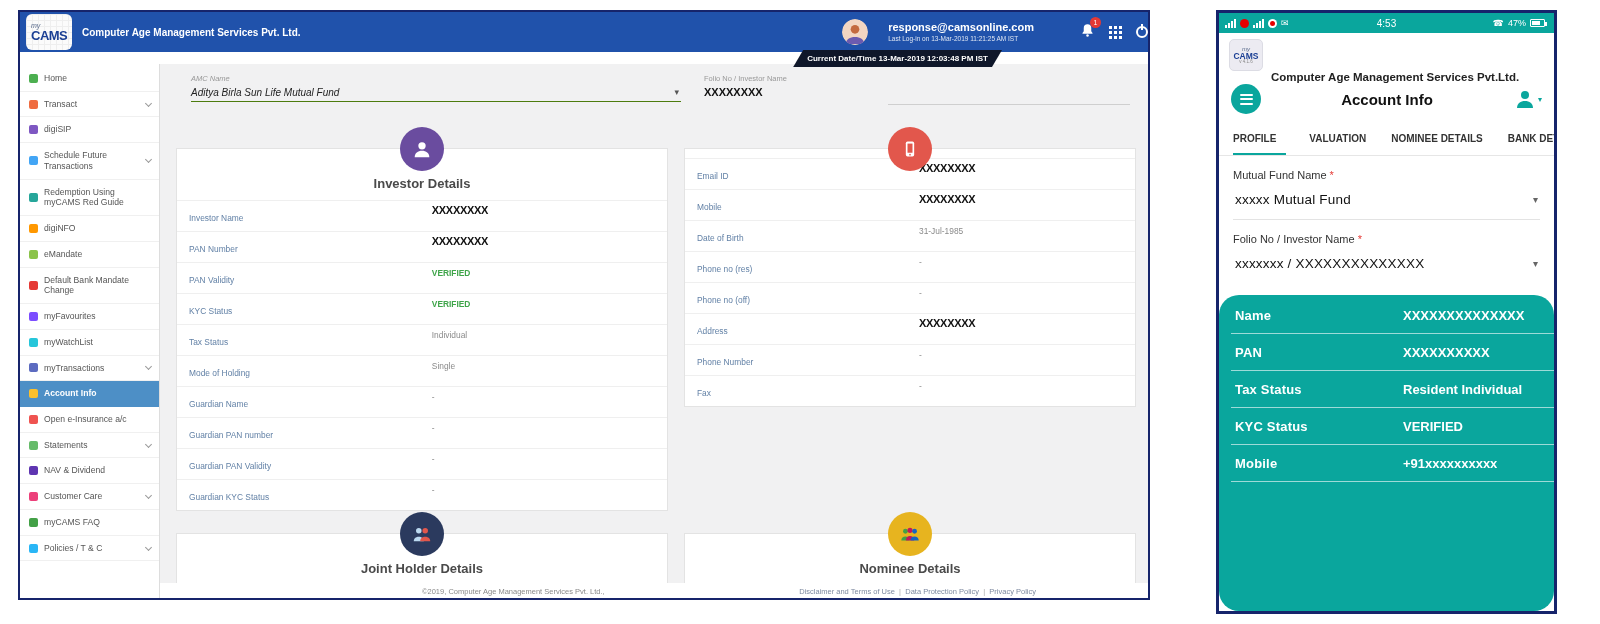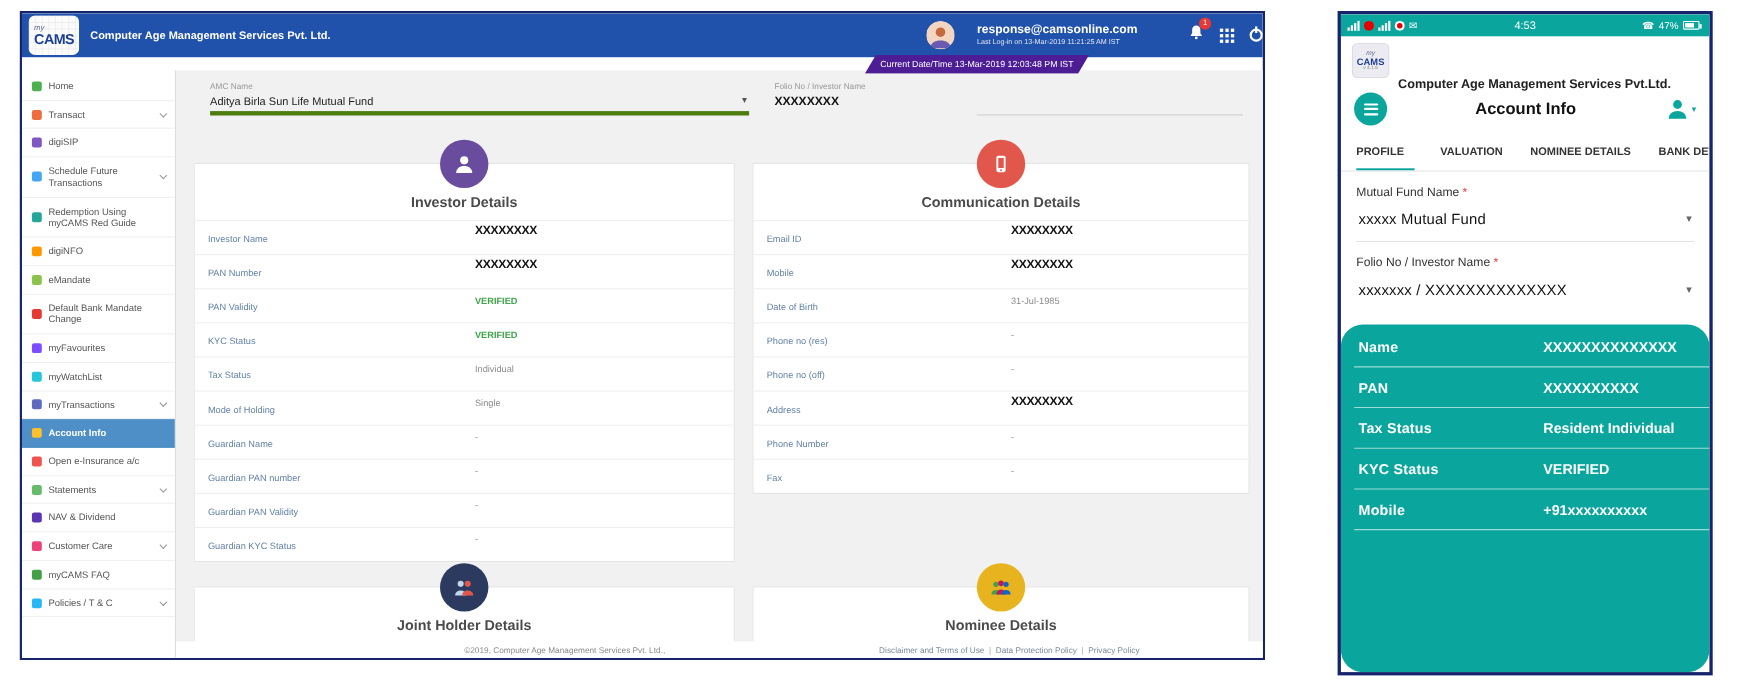--- a/index.html
+++ b/index.html
@@ -25,42 +25,42 @@
   .lastlogin { font-size:6.5px; opacity:.85; }
   .hdr-icons { display:flex; align-items:center; gap:14px; margin-left:26px; }
   .bell-wrap { position:relative; }
   .badge { position:absolute; top:-6px; right:-6px; width:11px; height:11px; background:#e53935;
     border-radius:50%; color:#fff; font-size:7px; display:flex; align-items:center; justify-content:center; }
   .grid-icon { width:3px; height:3px; background:#fff; display:inline-block; margin:0 10px 10px 0;
     box-shadow:5px 0 #fff,10px 0 #fff,0 5px #fff,5px 5px #fff,10px 5px #fff,0 10px #fff,5px 10px #fff,10px 10px #fff; }
   .power-icon { width:12px; height:12px; border:2px solid #fff; border-radius:50%; position:relative; }
   .power-icon::after { content:""; position:absolute; left:50%; top:-4px; width:2px; height:6px; background:#fff; transform:translateX(-50%); }
 
-  .ribbon { position:absolute; top:38px; right:158px; height:17px; background:#4c1d95; color:#fff;
-    font-size:8px; font-weight:normal; display:flex; align-items:center; padding:0 14px; z-index:5;
+  .ribbon { position:absolute; top:38px; right:146px; height:17px; background:#0f172a; color:#fff;
+    font-size:8px; font-weight:bold; display:flex; align-items:center; padding:0 14px; z-index:5;
     clip-path:polygon(10px 0,100% 0,calc(100% - 10px) 100%,0 100%); }
 
   .web-body { display:flex; height:536px; margin-top:12px; background:#fff; }
 
   
   .sidebar { width:140px; background:#fff; border-right:1px solid #ddd; padding-top:2px; overflow:hidden; }
   .side-item { display:flex; align-items:center; gap:6px; padding:7px 6px 7px 9px;
     border-bottom:1px solid #f0f0f0; cursor:pointer; }
   .mini-icon { width:9px; height:9px; border-radius:2px; flex:0 0 auto; }
   .side-label { flex:1; font-size:8.6px; color:#555; line-height:1.25; }
   .chev { width:5px; height:5px; border-right:1.4px solid #9a9a9a; border-bottom:1.4px solid #9a9a9a;
     transform:rotate(45deg); margin:-2px 2px 0 0; flex:0 0 auto; }
   .side-item.no-chev .chev { visibility:hidden; }
   .side-item.active { background:#4d8fc6; border-bottom-color:#4d8fc6; }
   .side-item.active .side-label { color:#fff; font-weight:bold; }
 
   
   .content { flex:1; background:#f1f1f2; position:relative; padding:6px 12px 0 16px; overflow:hidden; }
   .filter-row { position:relative; height:48px; }
-  .amc-block { position:absolute; left:15px; top:4px; width:490px; border-bottom:4px solid #4d7c0f; padding-bottom:3px; }
+  .amc-block { position:absolute; left:15px; top:4px; width:490px; border-bottom:1px solid #4d7c0f; padding-bottom:3px;font-style:italic; }
   .tiny-label { font-size:7.5px; color:#999; }
   .amc-value { font-size:10px; color:#222; margin-top:4px; }
   .amc-caret { position:absolute; right:2px; bottom:4px; font-size:9px; color:#555; }
   .folio-label { position:absolute; left:528px; top:4px; font-size:7.5px; color:#999; }
   .folio-value { position:absolute; left:528px; top:16px; font-size:11px; font-weight:bold; color:#111; }
   .folio-line { position:absolute; left:712px; right:6px; top:34px; border-bottom:1px solid #cfcfcf; }
 
   .cards-top { display:flex; gap:16px; margin-top:30px; align-items:flex-start; }
   .cards-bottom { display:flex; gap:16px; margin-top:22px; align-items:flex-start; }
   .card { position:relative; background:#fff; border:1px solid #e3e3e3; }
@@ -372,21 +372,20 @@
           </section>
 
           <section class="card w-flex">
             <span class="card-circle cc-red">
               <svg viewBox="0 0 24 24" width="20" height="20">
                 <rect x="7" y="3" width="10" height="18" rx="2" fill="#fff"></rect>
                 <rect x="9" y="5.5" width="6" height="11" fill="#e2574c"></rect>
                 <circle cx="12" cy="18.8" r="1" fill="#e2574c"></circle>
               </svg>
             </span>
-            <h3 class="card-title">Communication Details</h3>
             <div class="card-rows">
 
                 <div class="crow masked">
                   <span class="clabel">Email ID</span>
                   <span class="cvalue">XXXXXXXX</span>
                 </div>
 
                 <div class="crow masked">
                   <span class="clabel">Mobile</span>
                   <span class="cvalue">XXXXXXXX</span>

